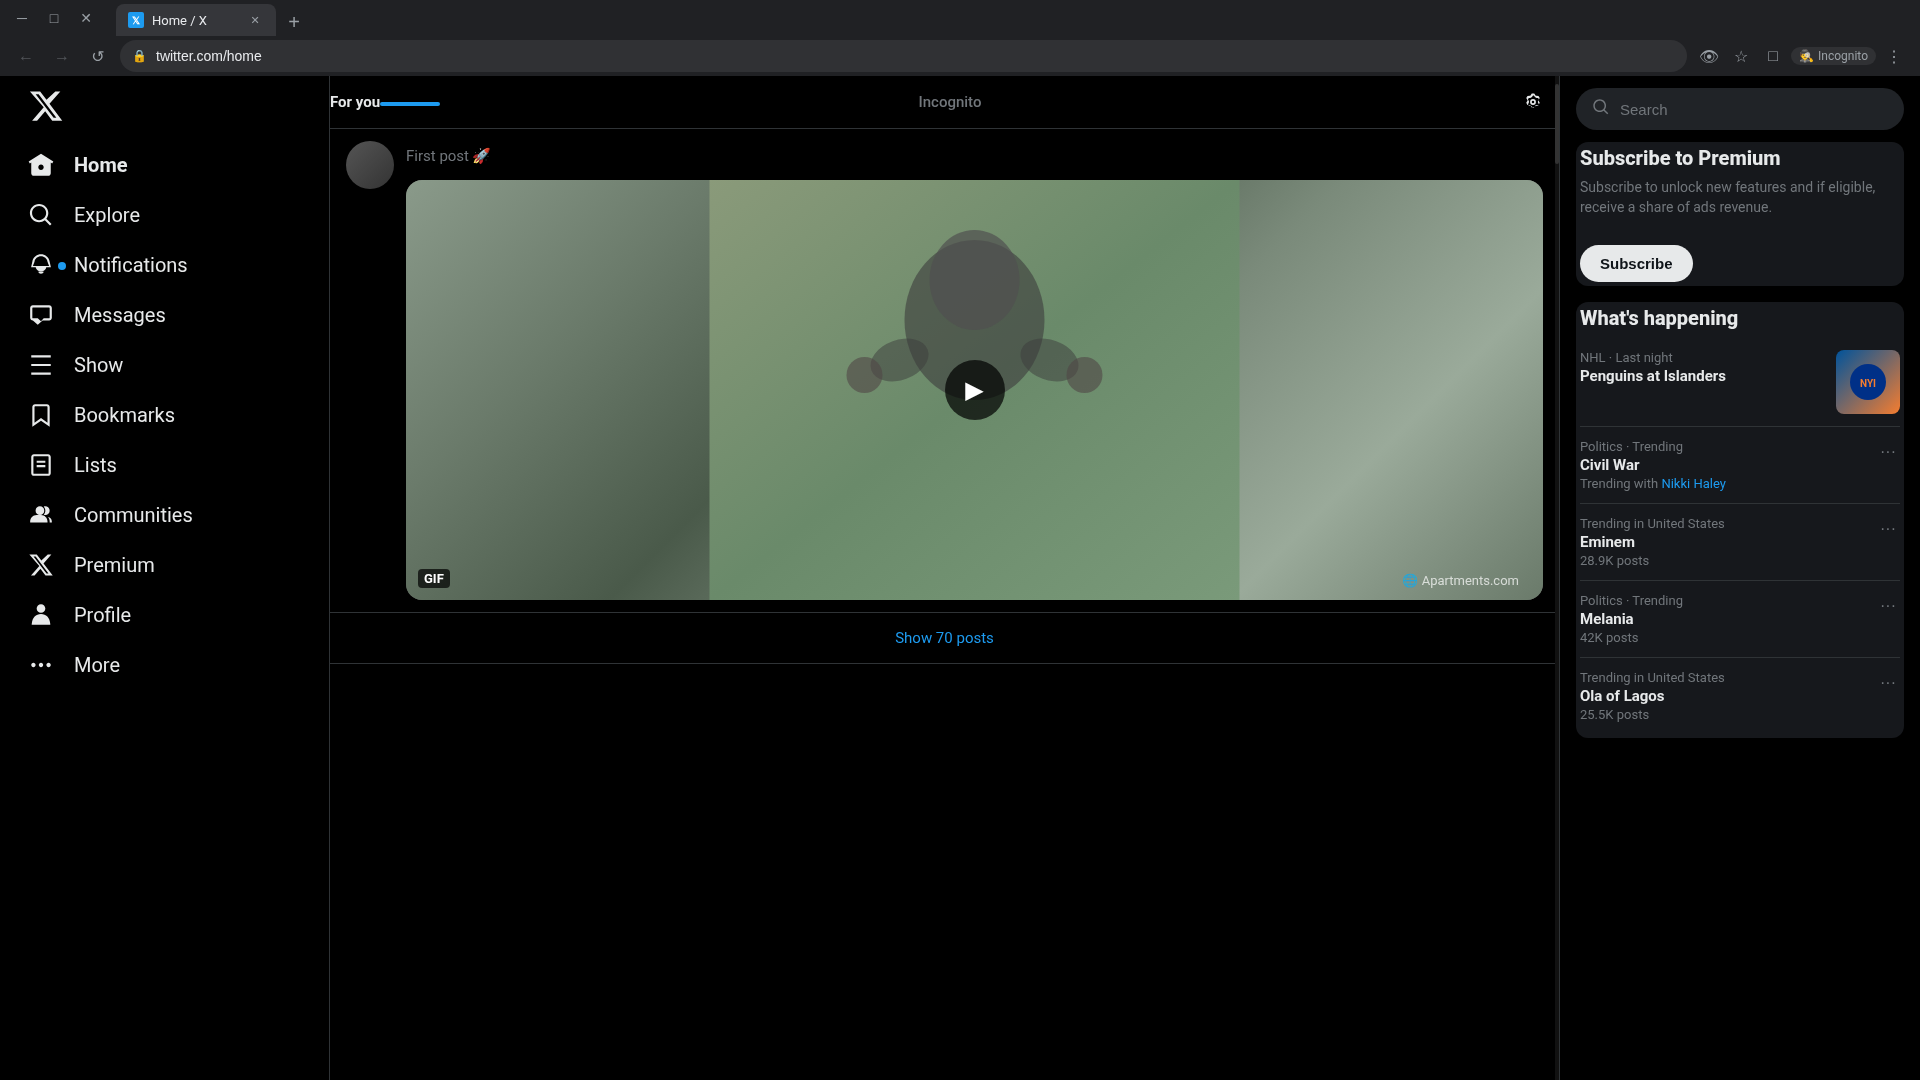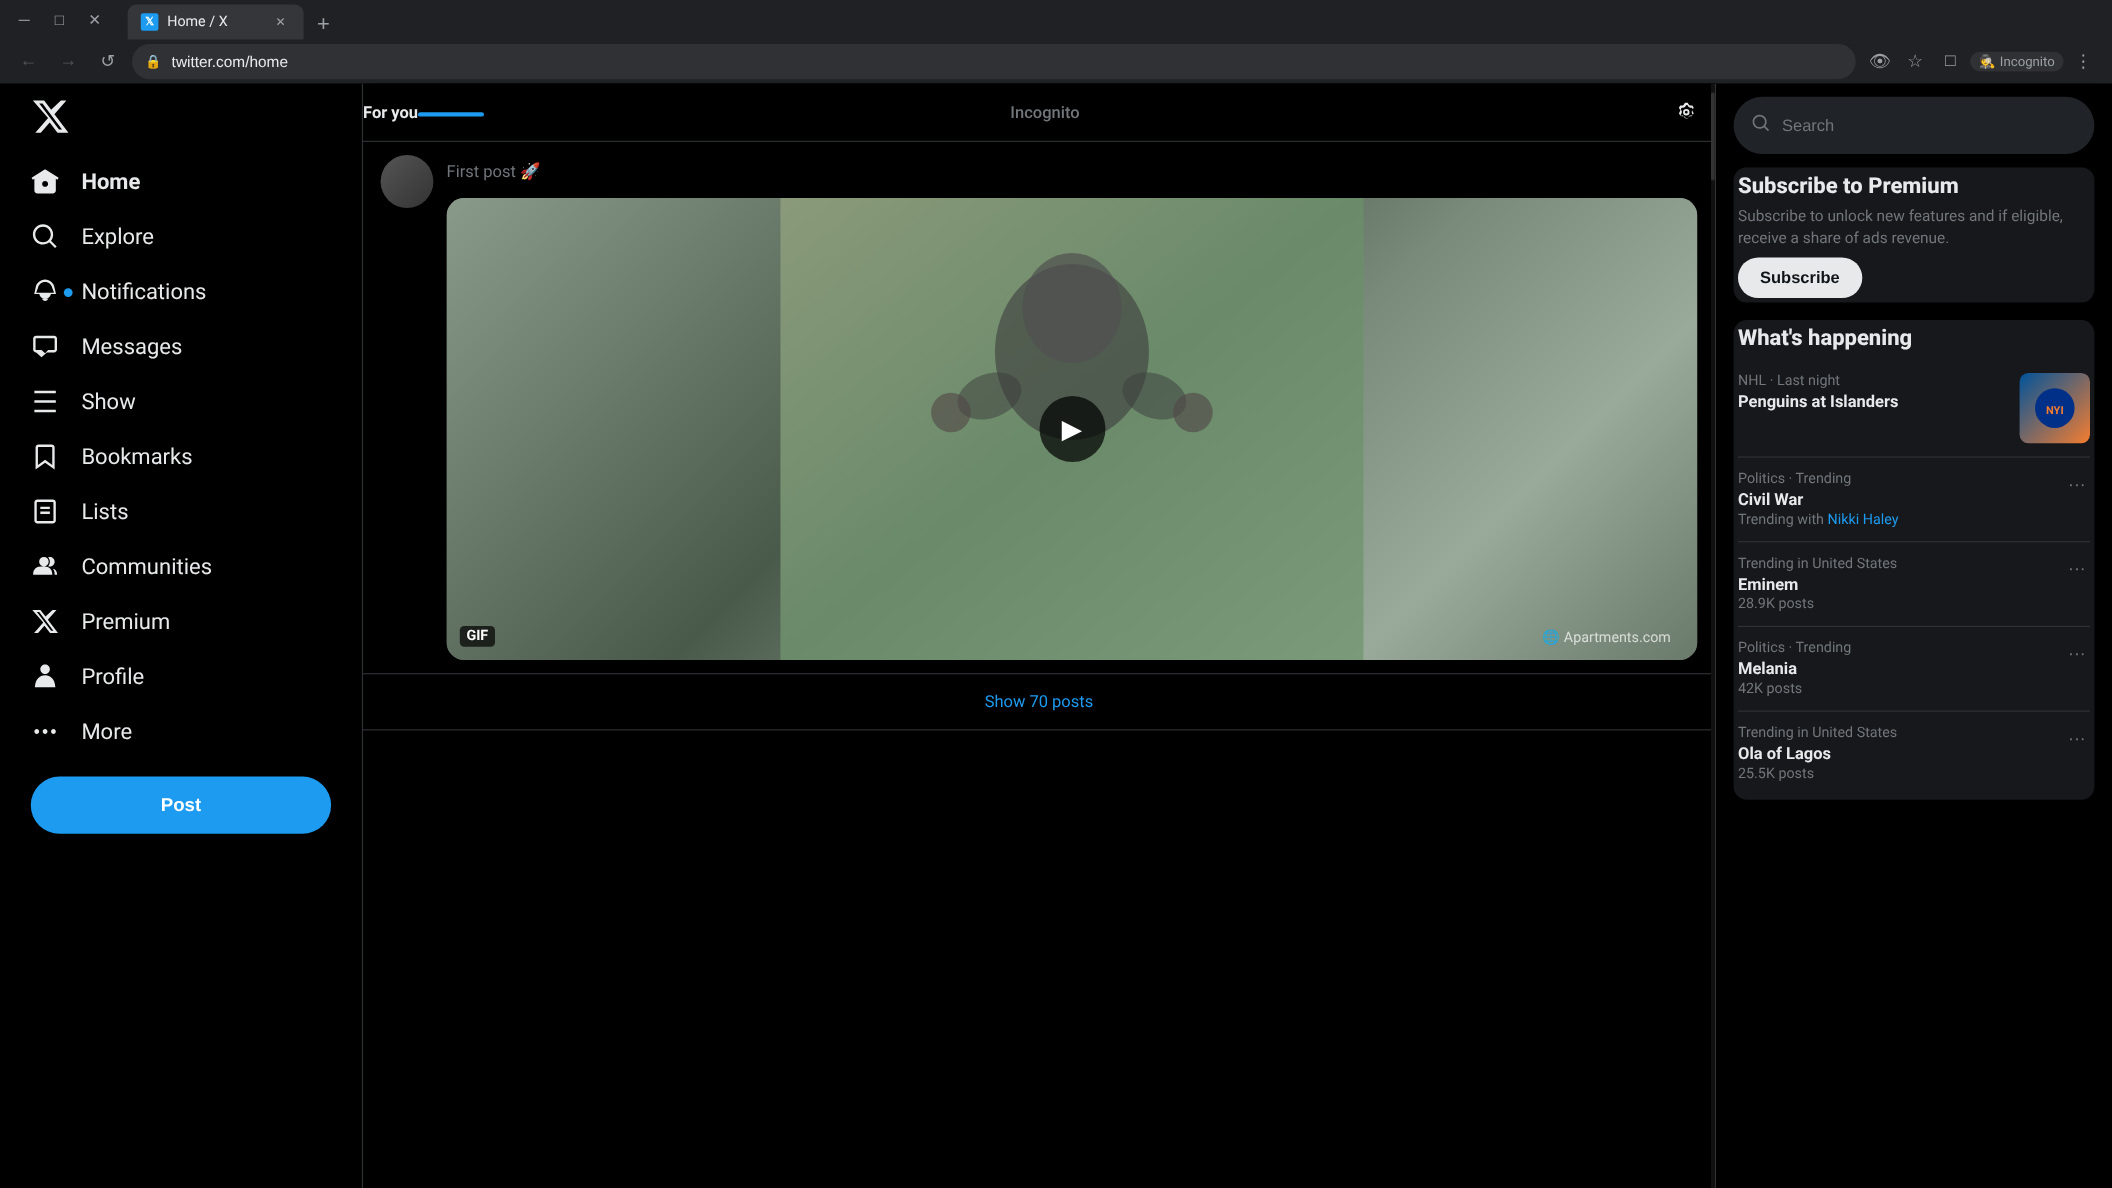--- a/index.html
+++ b/index.html
@@ -374,21 +374,21 @@
       padding: 12px 0;
       z-index: 5;
     }
     .search-bar {
       display: flex;
       align-items: center;
       background: #202327;
       border-radius: 28px;
       padding: 0 16px;
       gap: 10px;
-      height: 52px;
+      height: 42px;
     }
     .search-bar input {
       background: none;
       border: none;
       color: #e7e9ea;
       font-size: 15px;
       outline: none;
       flex: 1;
     }
     .search-bar input::placeholder { color: #71767b; }
@@ -402,21 +402,21 @@
     }
     .widget-title {
       font-size: 20px;
       font-weight: 800;
       color: #e7e9ea;
       margin-bottom: 8px;
     }
     .widget-subtitle {
       font-size: 14px;
       color: #71767b;
-      margin-bottom: 7px;
+      margin-bottom: 28px;
       line-height: 1.4;
     }
     .subscribe-btn {
       background: #e7e9ea;
       color: #0f1419;
       border: none;
       border-radius: 28px;
       padding: 10px 20px;
       font-size: 15px;
       font-weight: 700;
@@ -595,21 +595,20 @@
       <div class="nav-item">
         <div class="nav-icon">
           <svg width="26" height="26" viewBox="0 0 24 24" fill="currentColor">
               <path d="M3 12c0-1.1.9-2 2-2s2 .9 2 2-.9 2-2 2-2-.9-2-2zm7 0c0-1.1.9-2 2-2s2 .9 2 2-.9 2-2 2-2-.9-2-2zm7 0c0-1.1.9-2 2-2s2 .9 2 2-.9 2-2 2-2-.9-2-2z"></path>
             </svg>
         </div>
         <span>More</span>
       </div>
     </nav>
 
-    <button class="post-button">Post</button>
   </div>
 
   <div class="main-content">
 
     <div style="position:absolute; right:0; top:0; width:4px; height:100%; background:#111; z-index:20;">
       <div style="width:4px; height:80px; background:#333; border-radius:2px; margin-top:8px;"></div>
     </div>
 
     <div class="feed-tabs">
       <div class="feed-tab active">

